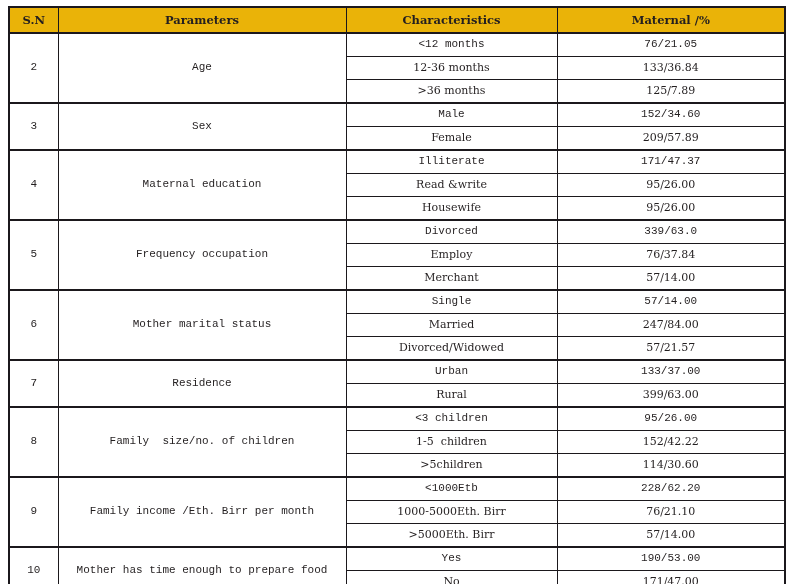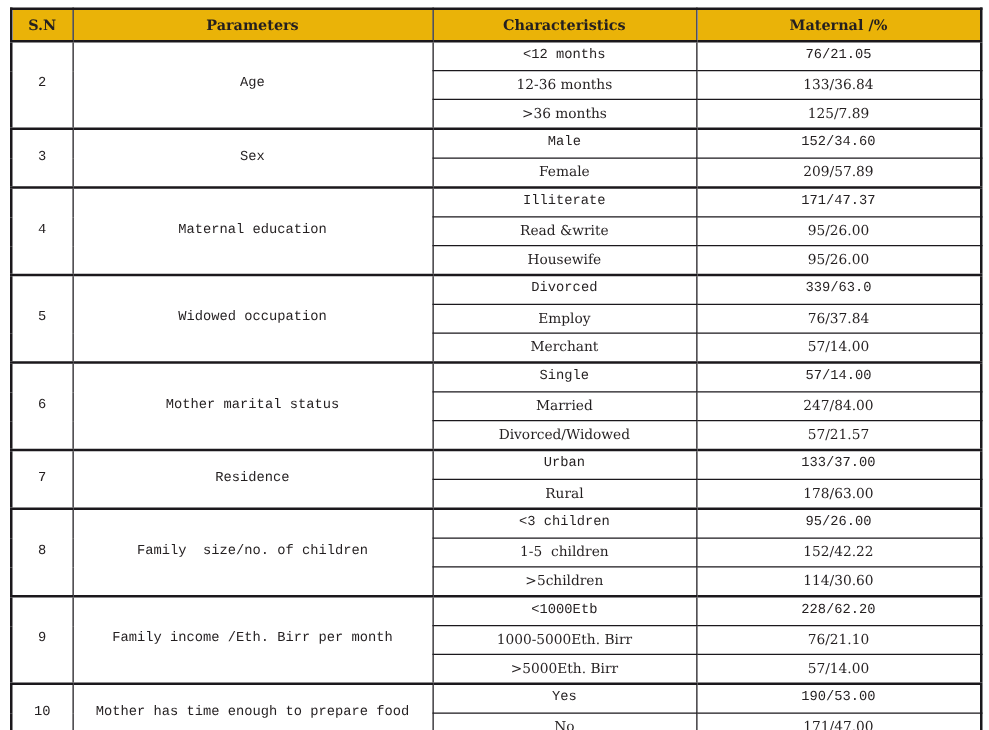--- a/index.html
+++ b/index.html
@@ -105,21 +105,21 @@
         <tr>
           <td>Read &amp;write</td>
           <td>95/26.00</td>
         </tr>
         <tr>
           <td>Housewife</td>
           <td>95/26.00</td>
         </tr>
         <tr class="group-start">
           <td rowspan="3">5</td>
-          <td rowspan="3">Widowed occupation</td>
+          <td rowspan="3">Frequency occupation</td>
           <td>Divorced</td>
           <td>339/63.0</td>
         </tr>
         <tr>
           <td>Employ</td>
           <td>76/37.84</td>
         </tr>
         <tr>
           <td>Merchant</td>
           <td>57/14.00</td>
@@ -139,21 +139,21 @@
           <td>57/21.57</td>
         </tr>
         <tr class="group-start">
           <td rowspan="2">7</td>
           <td rowspan="2">Residence</td>
           <td>Urban</td>
           <td>133/37.00</td>
         </tr>
         <tr>
           <td>Rural</td>
-          <td>178/63.00</td>
+          <td>399/63.00</td>
         </tr>
         <tr class="group-start">
           <td rowspan="3">8</td>
           <td rowspan="3">Family&nbsp; size/no. of children</td>
           <td>&lt;3 children</td>
           <td>95/26.00</td>
         </tr>
         <tr>
           <td>1-5 &nbsp;children</td>
           <td>152/42.22</td>

